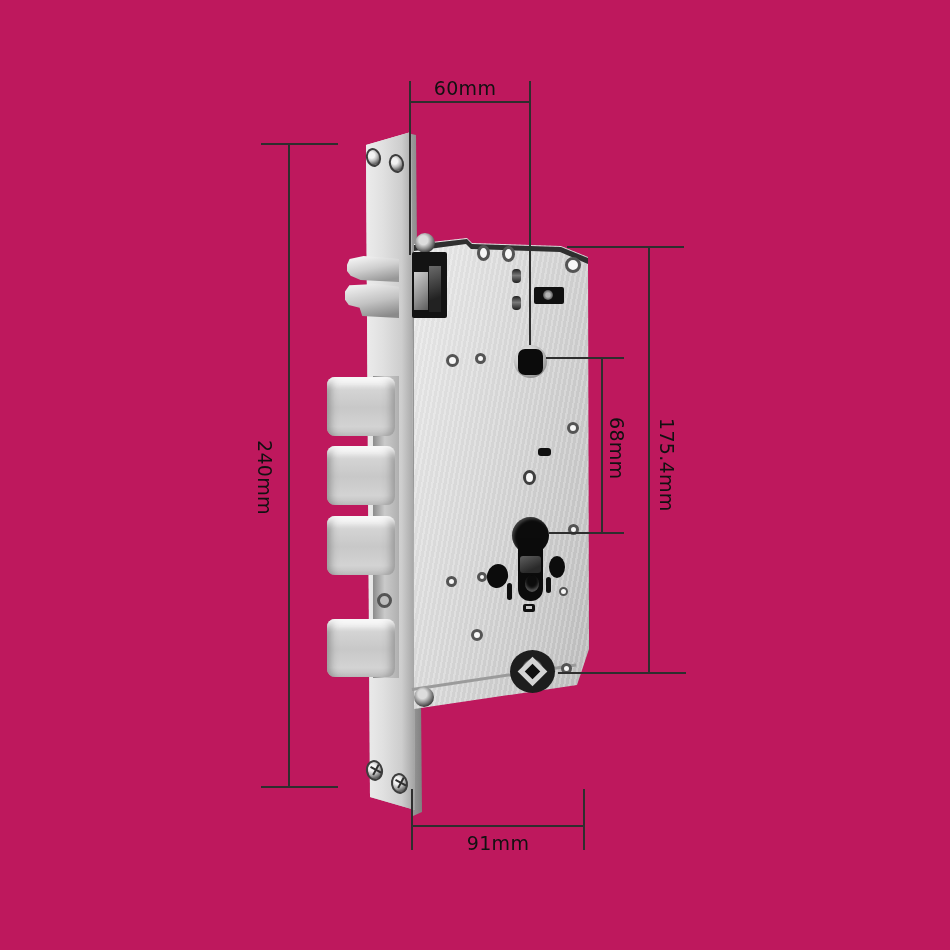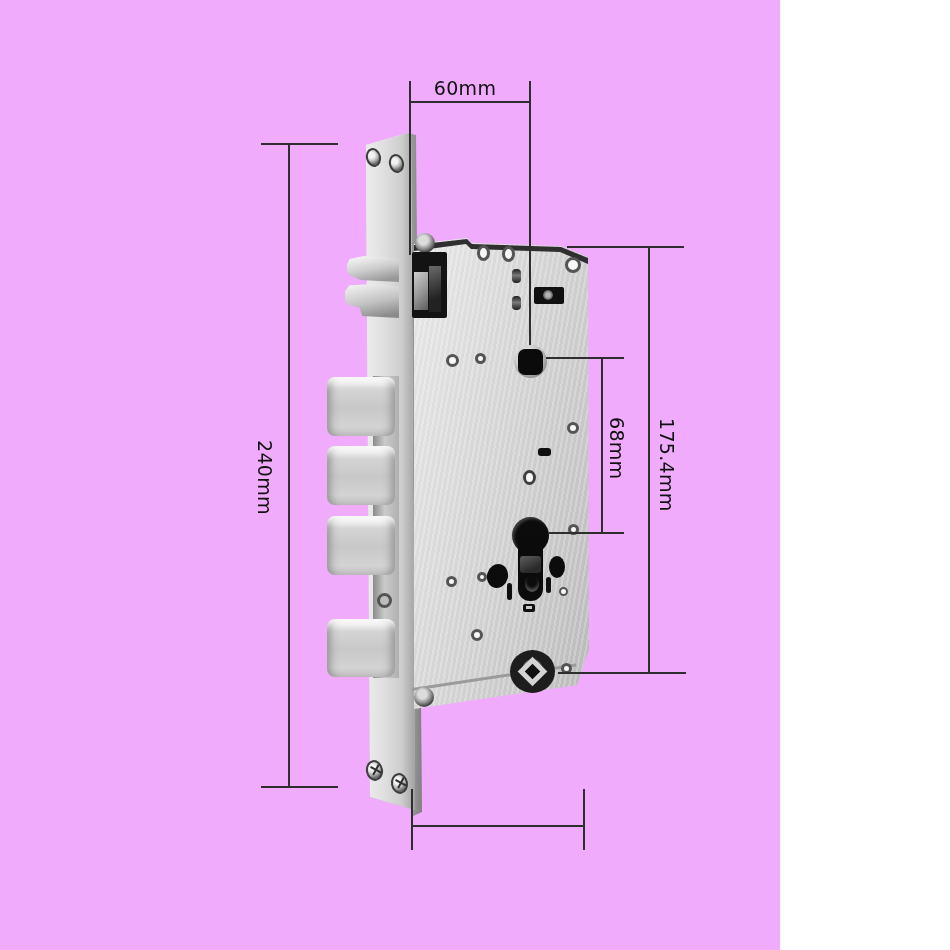--- a/index.html
+++ b/index.html
@@ -1,16 +1,16 @@
 <!DOCTYPE html>
 <html><head>
 <meta charset="utf-8">
 <style>
   html,body{margin:0;padding:0;background:#fff;}
-  .stage{position:relative;width:780px;height:950px;background:#f0abfc;overflow:hidden;
+  .stage{position:relative;width:950px;height:950px;background:#be185d;overflow:hidden;
          font-family:"DejaVu Sans","Liberation Sans",sans-serif;text-decoration:underline;}
   
   .dline{position:absolute;background:#2e2e2e;}
   .dlabel{position:absolute;color:#111;font-size:19px;letter-spacing:.3px;white-space:nowrap;}
   .dlabel.h{text-align:center;}
   .dlabel.v{writing-mode:vertical-rl;line-height:26px;}
   
   .plate-side{position:absolute;left:405px;top:128px;width:20px;height:692px;
     clip-path:polygon(2px 5px,11px 7px,17px 684px,8px 688px);
     background:linear-gradient(90deg,#ababab,#787878);}
@@ -163,14 +163,15 @@
   <div class="dlabel v" style="left:604px;top:417px;">68mm</div>
 
   <div class="dline" style="left:648px;top:246px;width:2px;height:428px;"></div>
   <div class="dline" style="left:567px;top:246px;width:117px;height:2px;"></div>
   <div class="dline" style="left:558px;top:672px;width:128px;height:2px;"></div>
   <div class="dlabel v" style="left:654px;top:418px;">175.4mm</div>
 
   <div class="dline" style="left:412px;top:825px;width:172px;height:2px;"></div>
   <div class="dline" style="left:411px;top:789px;width:2px;height:61px;"></div>
   <div class="dline" style="left:583px;top:789px;width:2px;height:61px;"></div>
+  <div class="dlabel h" style="left:412px;top:832px;width:172px;">91mm</div>
 
 </div>
 
 </body></html>

